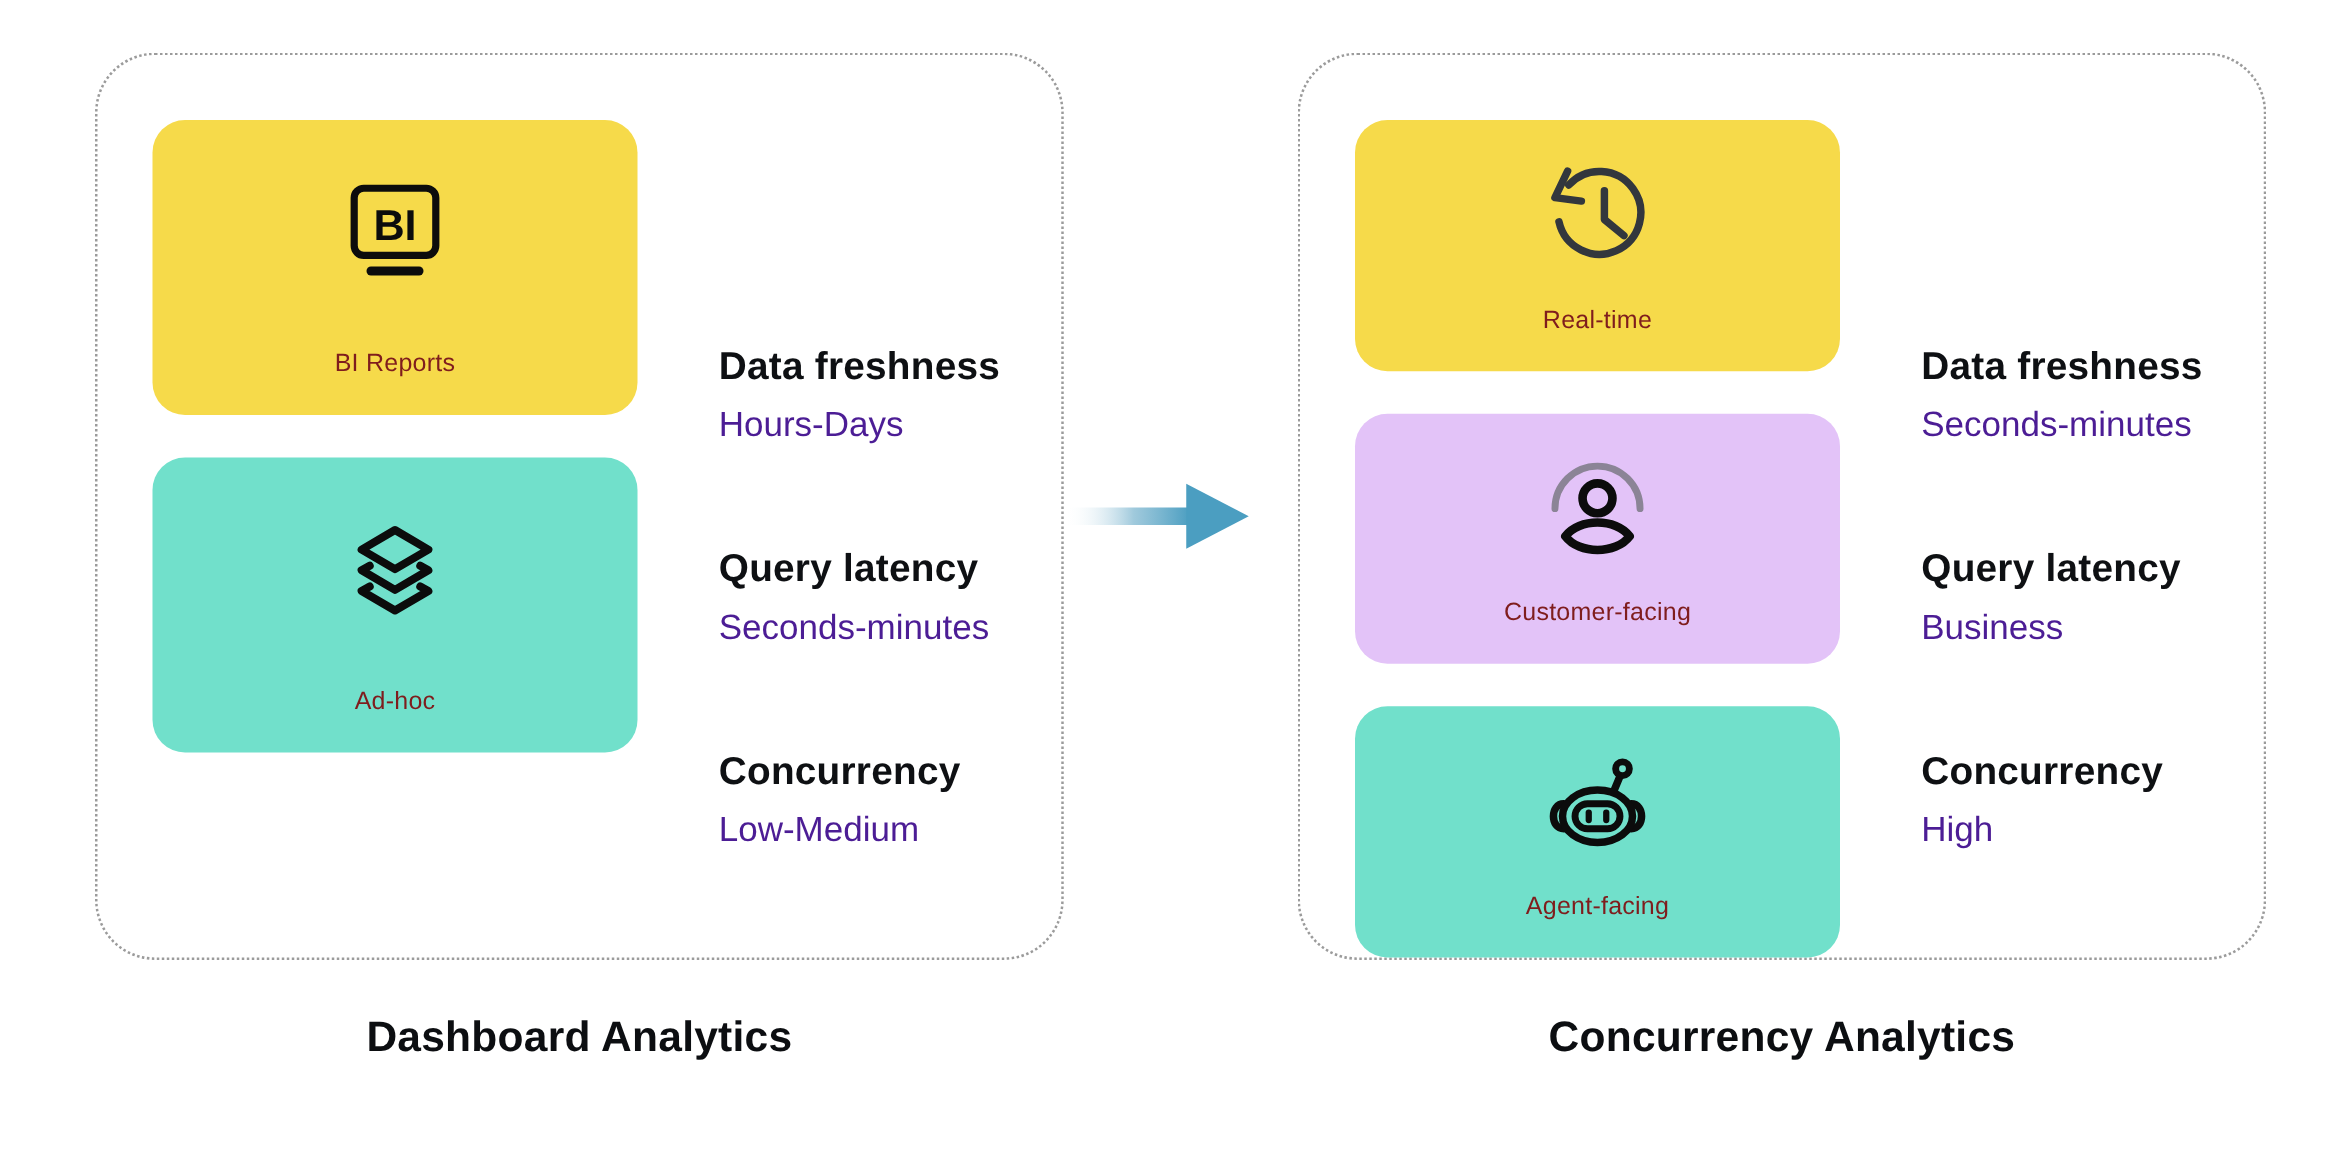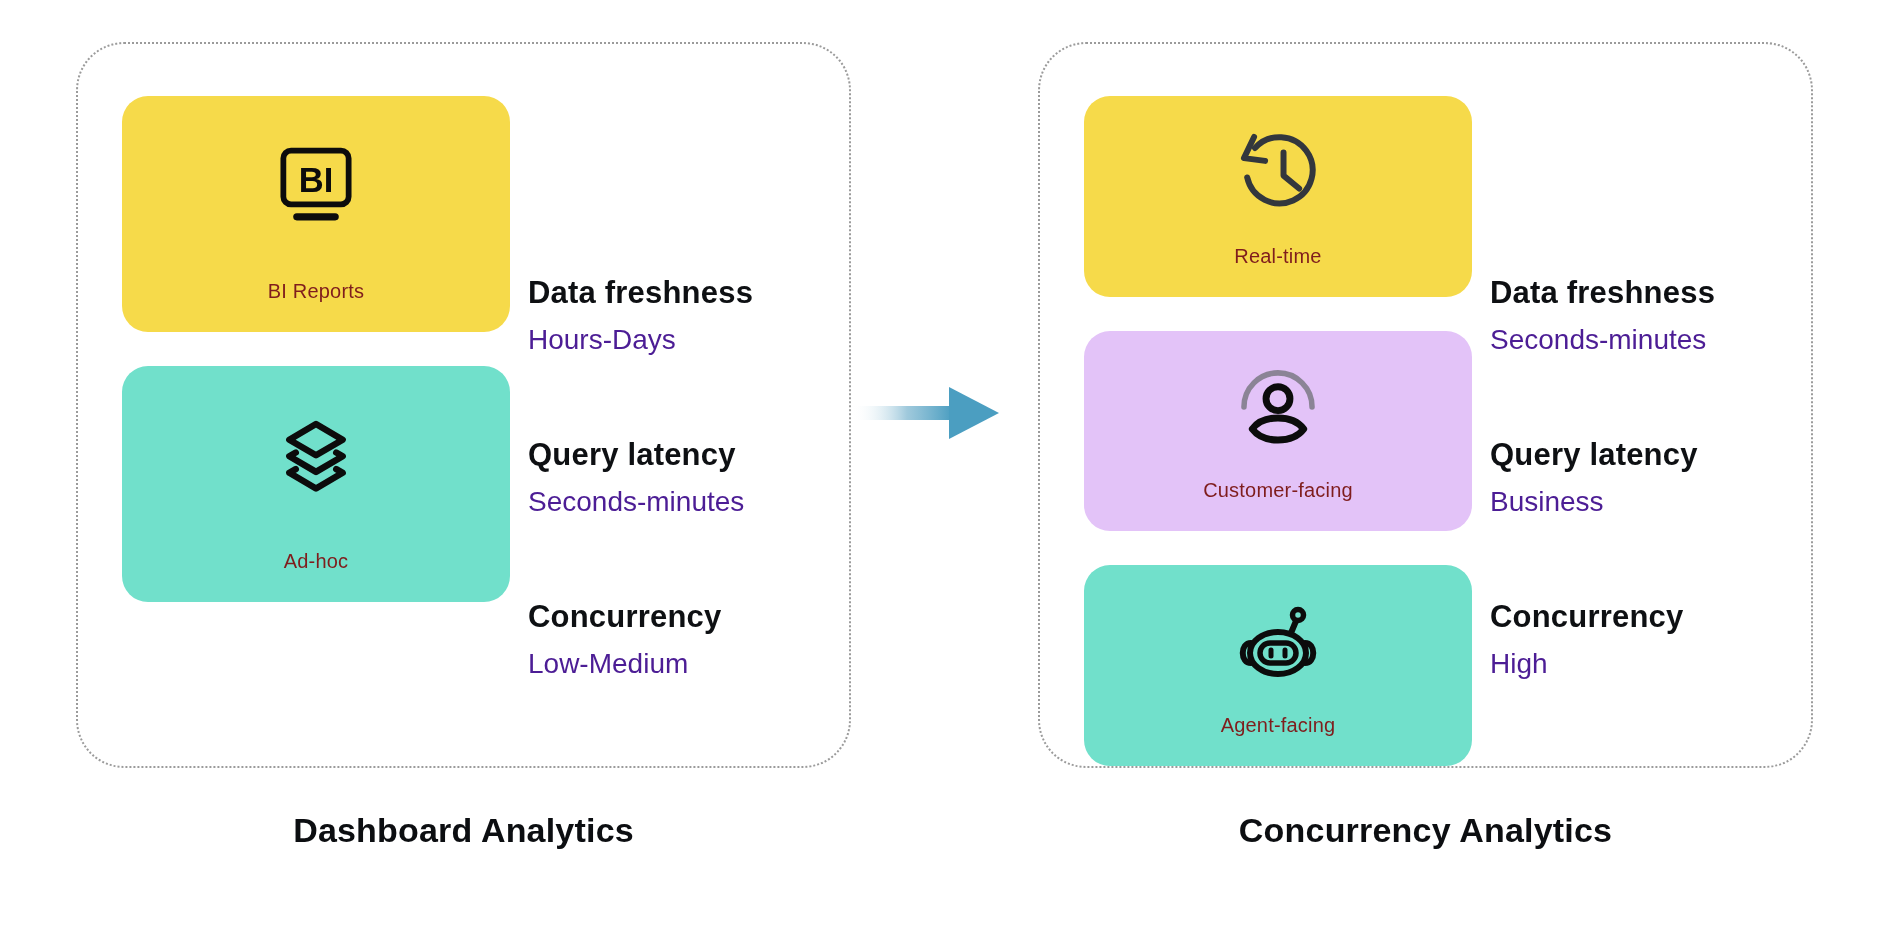--- a/index.html
+++ b/index.html
@@ -53,21 +53,21 @@
   .card-label {
     font-size: 20px;
     line-height: 34px;
     color: #7f1d1d;
     letter-spacing: 0.2px;
   }
 
   .specs {
     display: flex;
     flex-direction: column;
-    margin-left: 18px;
+    margin-left: 65px;
     padding-top: 178px;
   }
   .spec { margin-bottom: 78px; }
   .spec-label {
     font-size: 31px;
     line-height: 38px;
     font-weight: 700;
     color: #0e1013;
     letter-spacing: 0.2px;
   }

